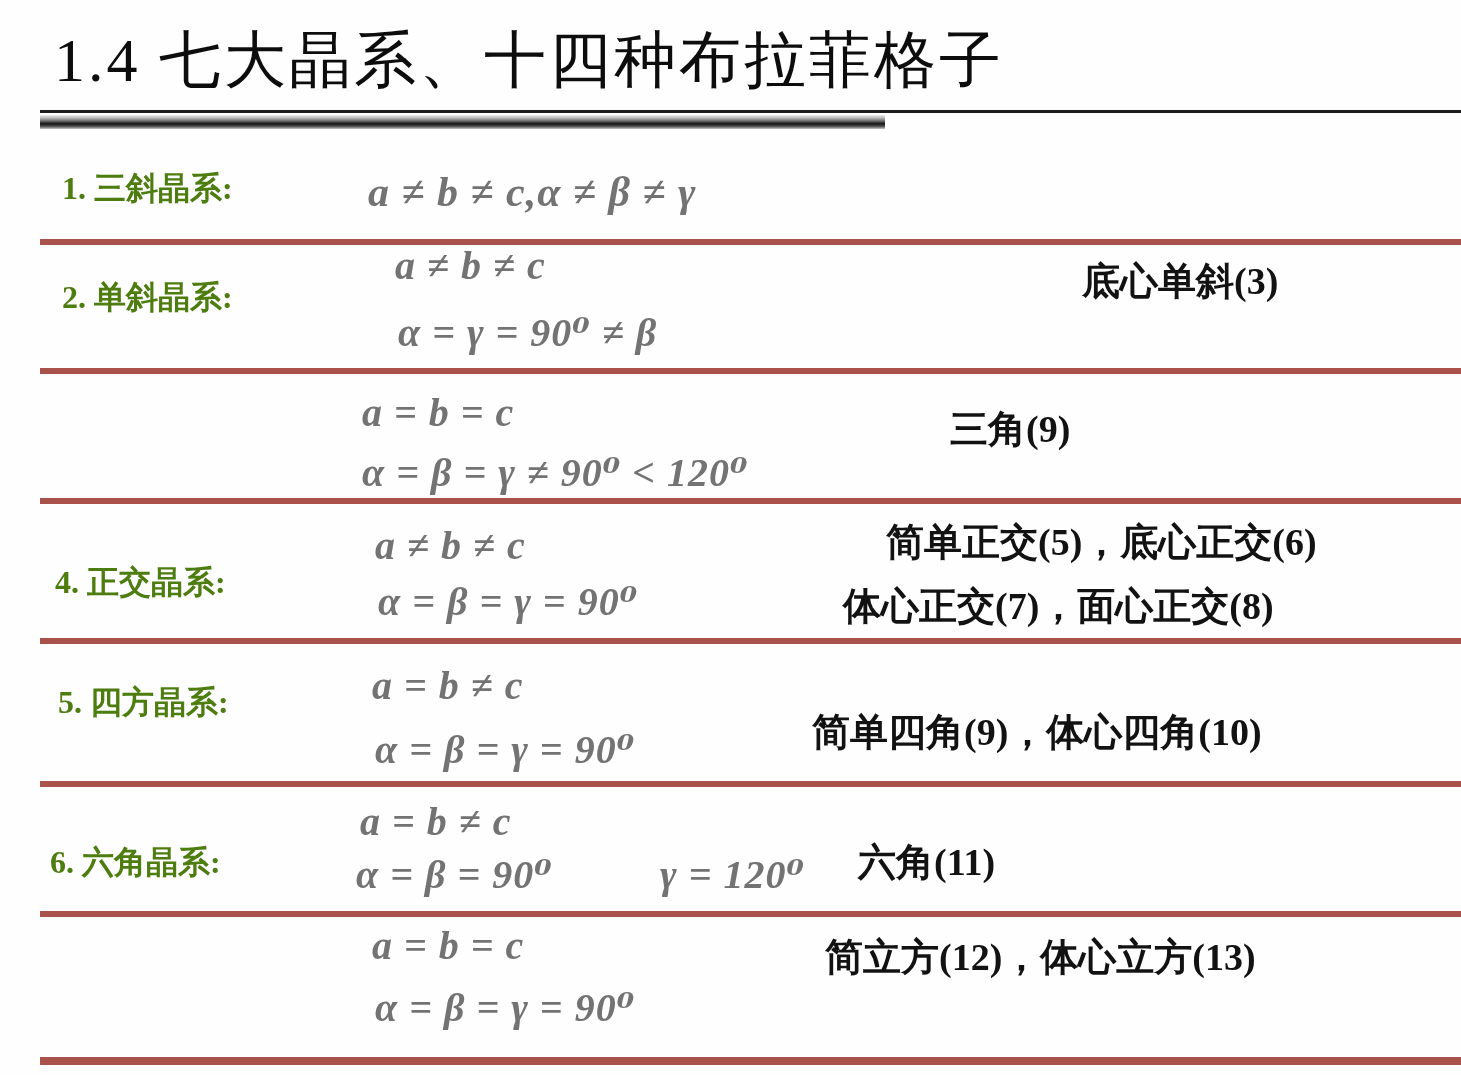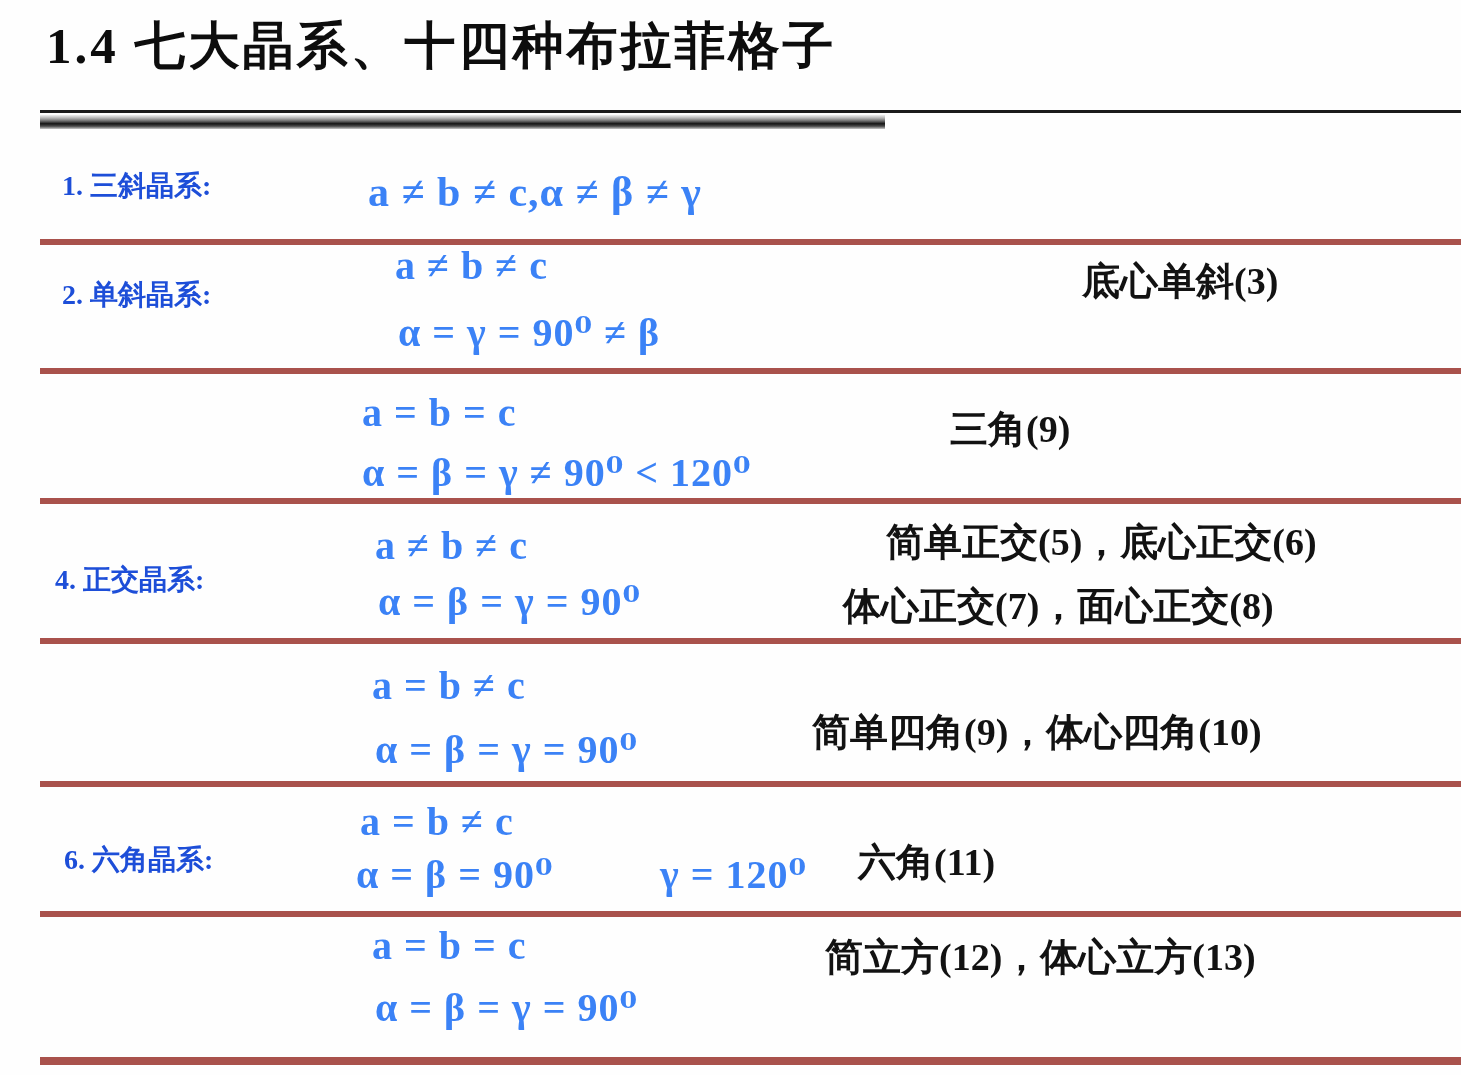--- a/index.html
+++ b/index.html
@@ -1,35 +1,35 @@
 <!DOCTYPE html>
 <html><head>
 <meta charset="utf-8">
 <style>
   html,body{margin:0;padding:0;background:#ffffff;}
   .canvas{
     position:relative;width:1461px;height:1075px;background:#fefefe;overflow:hidden;
     font-family:"Liberation Serif","DejaVu Serif",serif;
   }
   .title{
-    position:absolute;left:42px;top:14px;margin:4px;
-    font-size:51px;font-weight:bold;color:#0d0d0d;letter-spacing:3px;line-height:1.1;
+    position:absolute;left:42px;top:14px;margin:12px;
+    font-size:62px;font-weight:normal;color:#0d0d0d;letter-spacing:3px;line-height:1.1;
     font-family:"Liberation Serif","DejaVu Serif",serif;
   }
   .rule-thin{position:absolute;left:40px;right:0;top:110px;height:3px;background:#1c1c1c;}
   .rule-thick{
     position:absolute;left:40px;top:115px;width:845px;height:14px;
     background:linear-gradient(180deg,#f0f0f0 0%,#b5b5b5 22%,#6f6f6f 42%,#161616 62%,#4a4a4a 80%,#c9c9c9 100%);
   }
   .sep{position:absolute;left:40px;right:0;height:6px;background:#a9524c;}
   .syslabel{
-    position:absolute;font-size:28px;font-weight:bold;color:#1d4ed8;line-height:1;white-space:nowrap;
+    position:absolute;font-size:32px;font-weight:bold;color:#4d7c0f;line-height:1;white-space:nowrap;
   }
   .formula{
-    position:absolute;font-size:40px;font-weight:bold;color:#3b82f6;
+    position:absolute;font-size:40px;font-weight:bold;font-style:italic;color:#737373;
     line-height:1;white-space:nowrap;letter-spacing:1px;
   }
   .lattice{
     position:absolute;font-size:38px;font-weight:bold;color:#121212;line-height:1.15;white-space:nowrap;
   }
 </style>
 </head>
 <body>
 
 <div class="canvas">
@@ -53,26 +53,27 @@
   <div class="lattice" style="left:950px;top:408px">三角(9)</div>
   <div class="sep" style="top:498px"></div>
 
   <div class="syslabel" style="left:55px;top:566px">4. 正交晶系:</div>
   <div class="formula" style="left:375px;top:526px">a ≠ b ≠ c</div>
   <div class="formula" style="left:378px;top:582px">α = β = γ = 90⁰</div>
   <div class="lattice" style="left:886px;top:521px">简单正交(5)，底心正交(6)</div>
   <div class="lattice" style="left:843px;top:585px">体心正交(7)，面心正交(8)</div>
   <div class="sep" style="top:638px"></div>
 
+  <div class="syslabel" style="left:58px;top:686px">5. 四方晶系:</div>
   <div class="formula" style="left:372px;top:666px">a = b ≠ c</div>
   <div class="formula" style="left:375px;top:730px">α = β = γ = 90⁰</div>
   <div class="lattice" style="left:812px;top:711px">简单四角(9)，体心四角(10)</div>
   <div class="sep" style="top:781px"></div>
 
-  <div class="syslabel" style="left:64px;top:846px">6. 六角晶系:</div>
+  <div class="syslabel" style="left:50px;top:846px">6. 六角晶系:</div>
   <div class="formula" style="left:360px;top:802px">a = b ≠ c</div>
   <div class="formula" style="left:356px;top:855px">α = β = 90⁰</div>
   <div class="formula" style="left:660px;top:855px">γ = 120⁰</div>
   <div class="lattice" style="left:858px;top:841px">六角(11)</div>
   <div class="sep" style="top:911px"></div>
 
   <div class="formula" style="left:372px;top:926px">a = b = c</div>
   <div class="formula" style="left:375px;top:988px">α = β = γ = 90⁰</div>
   <div class="lattice" style="left:825px;top:936px">简立方(12)，体心立方(13)</div>
   <div class="sep" style="top:1057px;height:8px"></div>

